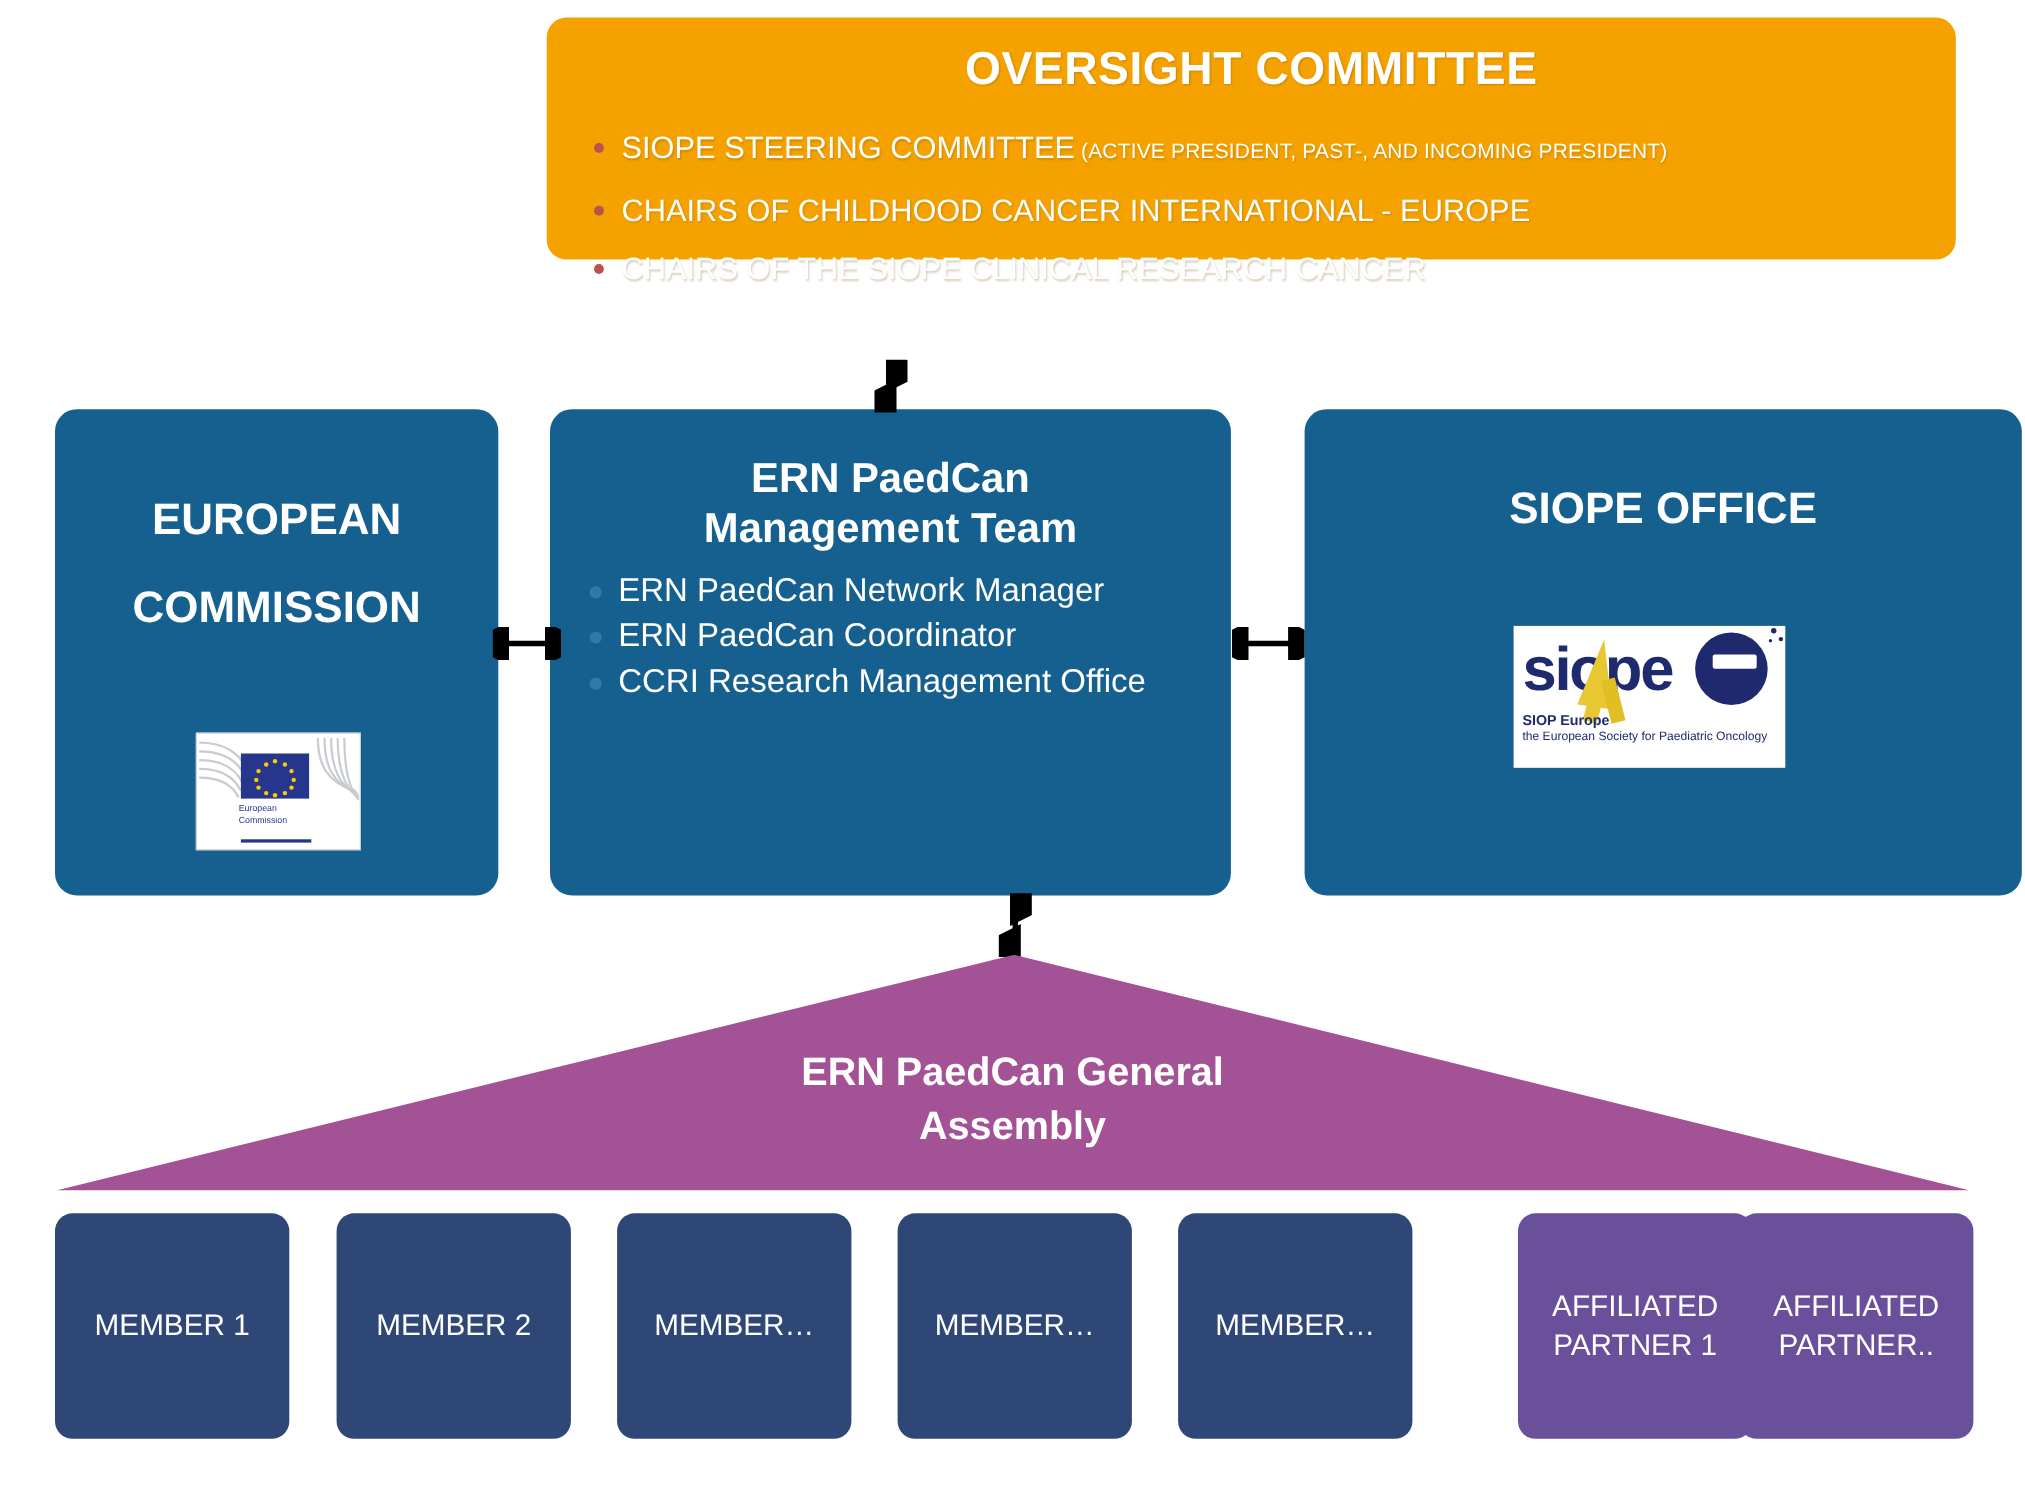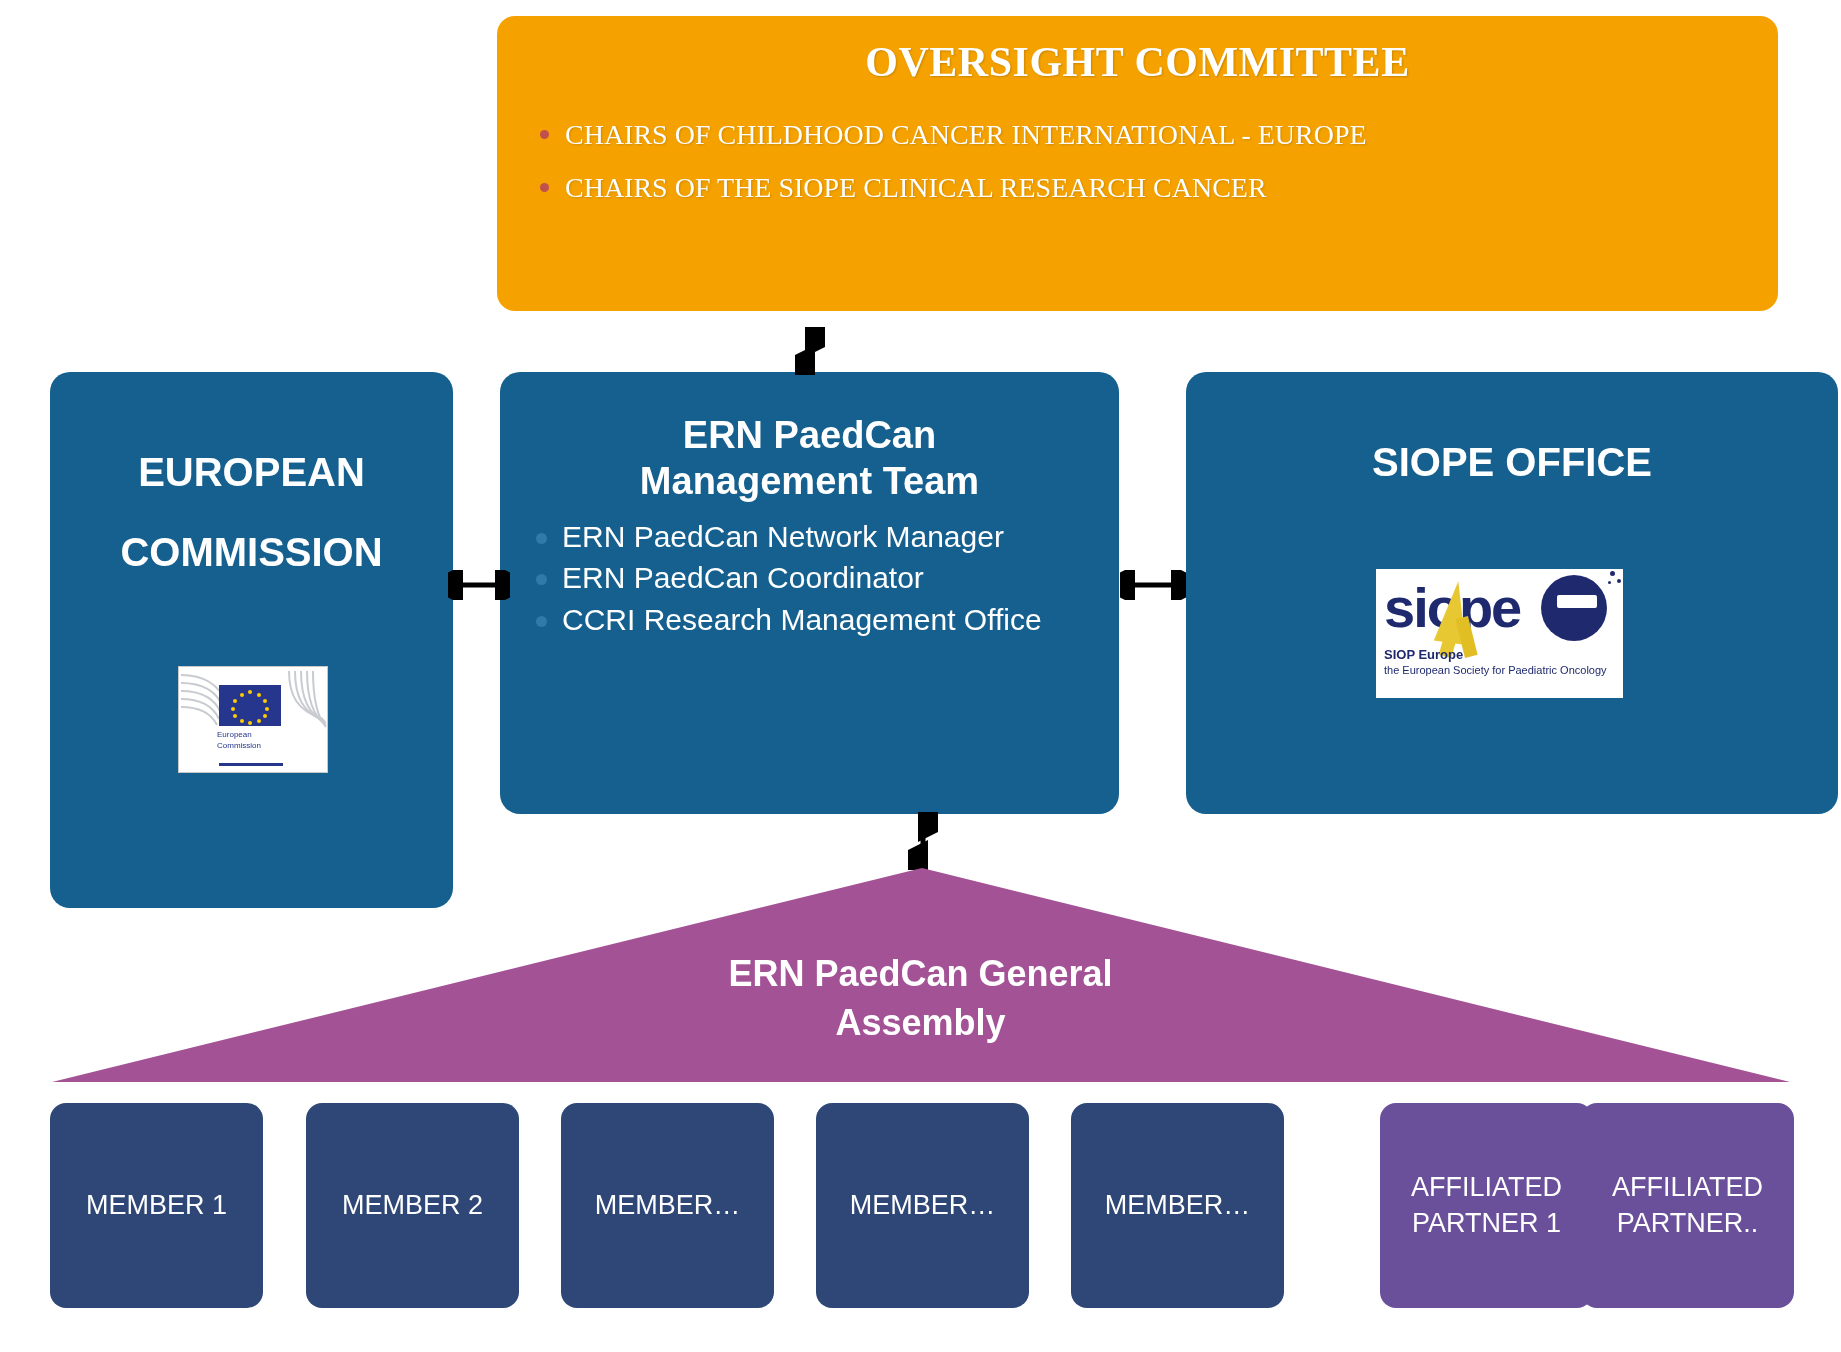--- a/index.html
+++ b/index.html
@@ -14,26 +14,25 @@
     font-family: "Liberation Sans", sans-serif;
     overflow: hidden;
   }
 
   
   .oversight {
     position: absolute;
     left: 497px;
     top: 16px;
     width: 1281px;
-    height: 295px;
+    height: 220px;
     background: #F5A200;
     border-radius: 18px;
     box-sizing: border-box;
     padding: 22px 30px 10px 30px;
-    font-family: Liberation Serif, serif;
   }
   .oversight-title {
     text-align: center;
     color: #FFFFFF;
     font-size: 42px;
     font-weight: bold;
     letter-spacing: 0.5px;
     text-shadow: 1px 1px 2px rgba(120,80,0,0.35);
     margin-bottom: 22px;
   }
@@ -58,21 +57,21 @@
   .ov-sub { font-size: 19px; letter-spacing: 0.2px; }
 
   
   .blue-box {
     position: absolute;
     background: #15608E;
     border-radius: 20px;
     box-sizing: border-box;
     color: #FFFFFF;
   }
-  #ec-box   { left: 50px;  top: 372px; width: 403px; height: 536px; }
+  #ec-box   { left: 50px;  top: 372px; width: 403px; height: 442px; }
   #mgmt-box { left: 500px; top: 372px; width: 619px; height: 442px; }
   #siope-box{ left: 1186px;top: 372px; width: 652px; height: 442px; }
 
   .ec-title {
     text-align: center;
     font-size: 40px;
     font-weight: bold;
     line-height: 1.0;
     padding-top: 80px;
   }
@@ -268,20 +267,24 @@
   }
   .member-blue   { background: #2F4777; align-items: center; }
   .member-purple { background: #6A4F9B; }
 </style>
 </head>
 <body>
 
 <div class="oversight">
   <div class="oversight-title">OVERSIGHT COMMITTEE</div>
   <ul class="ov-list">
+    <li class="ov-item">
+      <span class="bullet"></span>
+      <span>SIOPE STEERING COMMITTEE</span><span class="ov-sub"> (ACTIVE PRESIDENT, PAST-, AND  INCOMING PRESIDENT)</span>
+    </li>
     <li class="ov-item">
       <span class="bullet"></span>
       <span>CHAIRS OF CHILDHOOD CANCER INTERNATIONAL - EUROPE</span>
     </li>
     <li class="ov-item">
       <span class="bullet"></span>
       <span>CHAIRS OF THE SIOPE CLINICAL RESEARCH CANCER</span>
     </li>
   </ul>
 </div>

